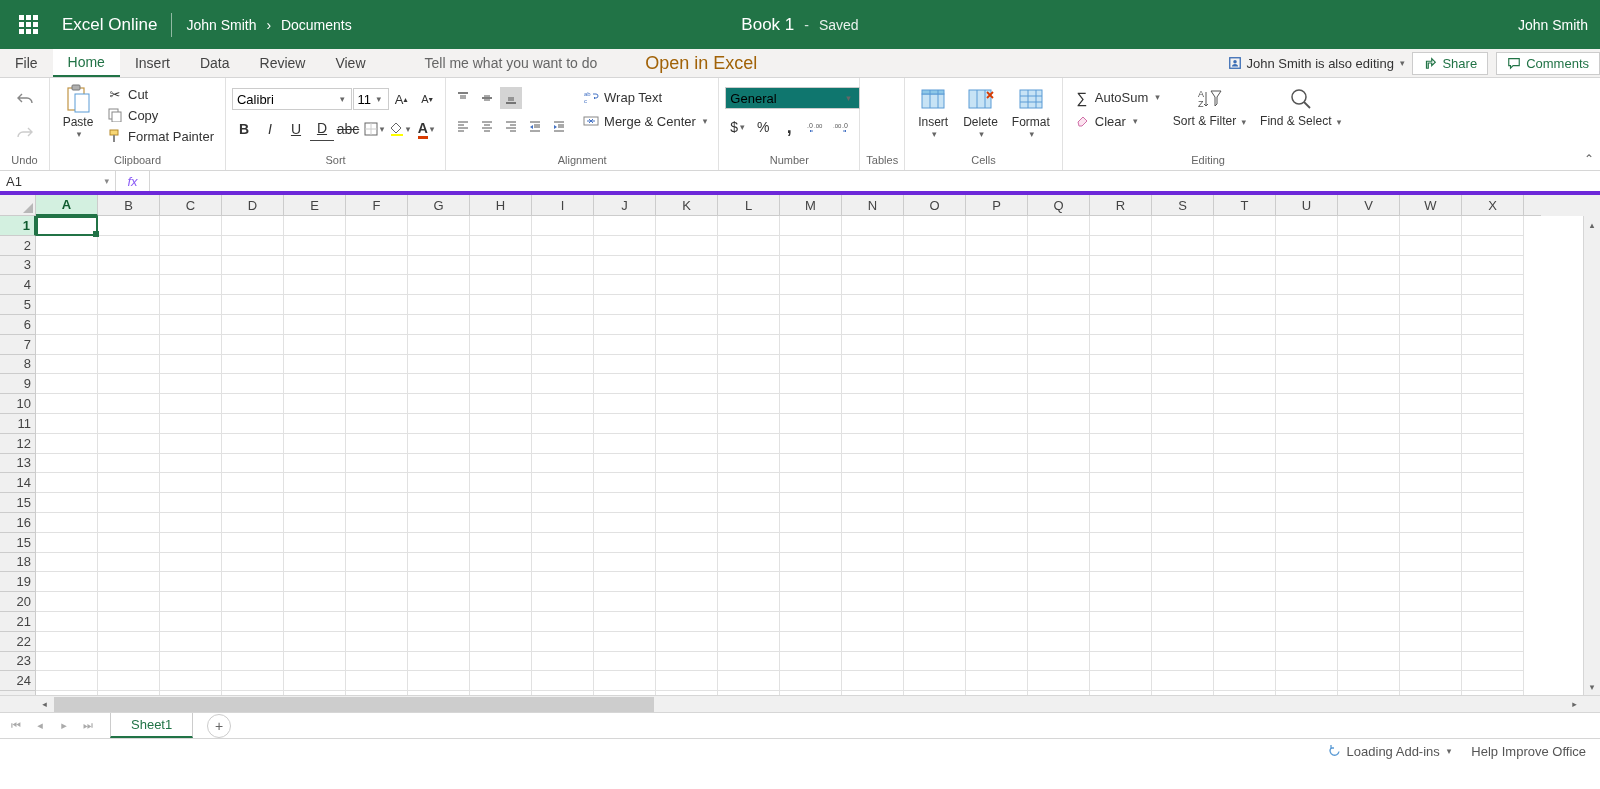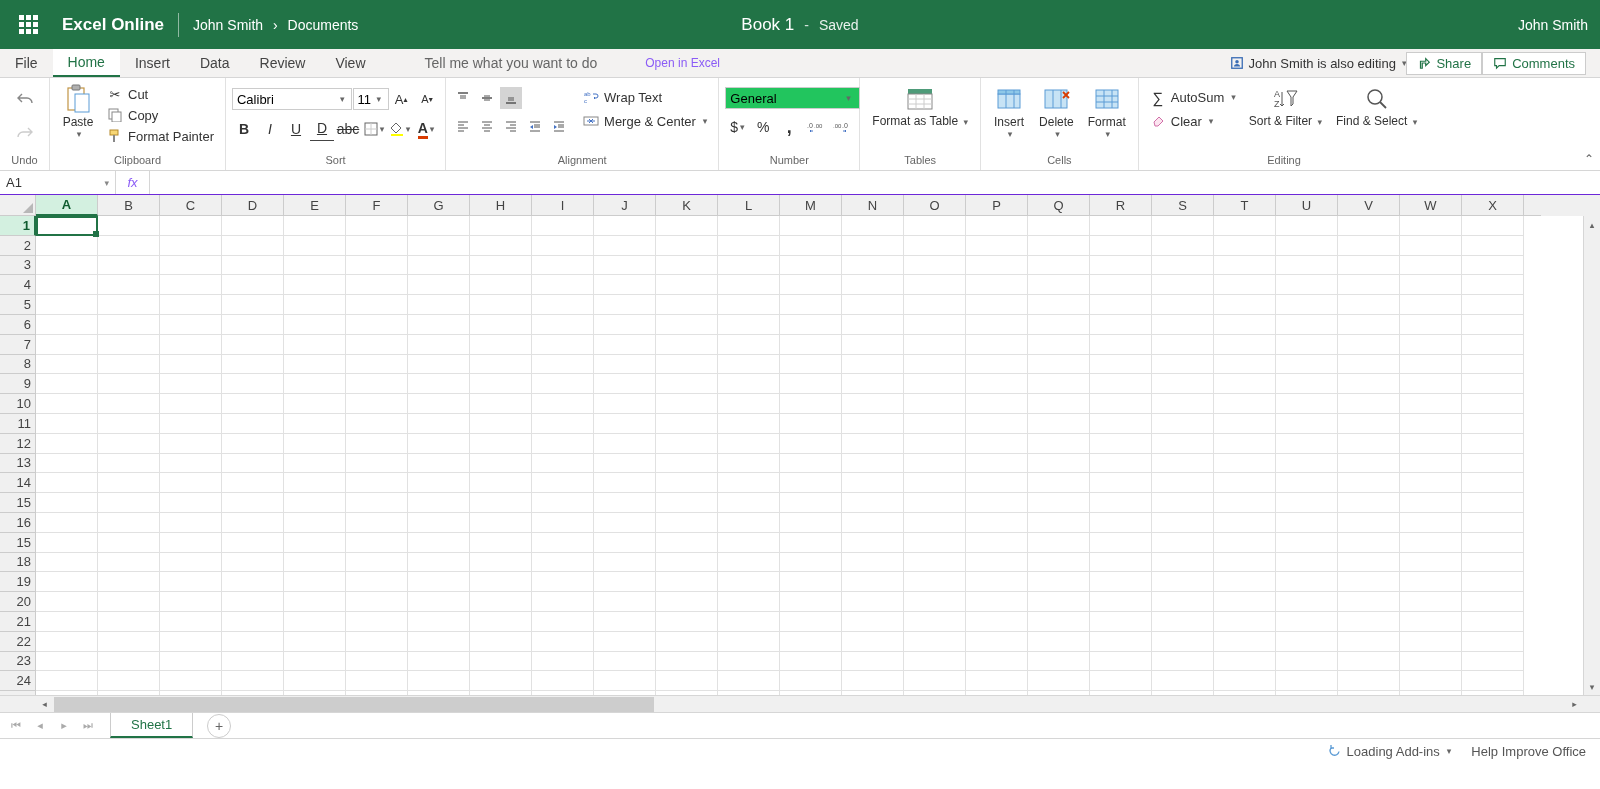--- a/index.html
+++ b/index.html
@@ -3,37 +3,37 @@
 <meta charset="utf-8">
 <style>
 *{margin:0;padding:0;box-sizing:border-box;font-family:"Segoe UI",Arial,sans-serif}
 body{width:1600px;height:789px;overflow:hidden;background:#fff;font-size:14px;color:#333}
 
 
 .header{background:#217346;height:49px;display:flex;align-items:center;color:#fff;padding:0 12px}
 .app-launcher{width:32px;height:32px;display:flex;align-items:center;justify-content:center;cursor:pointer}
 .waffle{display:grid;grid-template-columns:repeat(3,5px);grid-template-rows:repeat(3,5px);gap:2px}
 .waffle span{background:#fff;width:5px;height:5px}
-.app-name{font-size:17px;font-weight:700;margin-left:18px}
+.app-name{font-size:17px;font-weight:400;margin-left:18px}
 .header-divider{width:1px;height:24px;background:rgba(255,255,255,.5);margin:0 14px}
 .breadcrumb{font-size:14px}
 .breadcrumb .chev{margin:0 6px}
 .doc-title-area{position:absolute;left:50%;transform:translateX(-50%);display:flex;align-items:center;gap:10px}
 .doc-title{font-size:17px;font-weight:500}
 .doc-dash{opacity:.8}
 .doc-status{font-size:14px;opacity:.9}
 .header-user{margin-left:auto;font-size:14px}
 
 
 .tabs-row{height:29px;background:#f3f2f1;display:flex;align-items:stretch;border-bottom:1px solid #d6d6d6}
 .tab{padding:0 15px;display:flex;align-items:center;font-size:14px;color:#444;cursor:pointer}
 .tab.active{background:#fff;color:#217346;border-bottom:2px solid #217346;font-weight:500}
 .tell-me{margin-left:30px;padding:0 14px;display:flex;align-items:center;color:#666;font-size:14px;cursor:text}
-.open-excel{margin-left:20px;padding:0 14px;display:flex;align-items:center;color:#8b5cf6;font-size:12px;cursor:pointer}
-.tabs-right{margin-left:auto;display:flex;align-items:center;gap:0;padding-right:14px}
+.open-excel{margin-left:20px;padding:0 14px;display:flex;align-items:center;color:#a16207;font-size:18px;cursor:pointer}
+.tabs-right{margin-left:auto;display:flex;align-items:center;gap:8px;}
 .editing-indicator{display:flex;align-items:center;gap:4px;font-size:13px;color:#333;cursor:pointer}
 .person-icon{width:14px;height:14px}
 .share-btn,.comments-btn{border:1px solid #ccc;padding:3px 10px;display:flex;align-items:center;gap:5px;font-size:13px;color:#217346;background:#fff;cursor:pointer}
 
 
 .ribbon{height:93px;background:#fff;border-bottom:1px solid #d6d6d6;display:flex;position:relative}
 .ribbon-group{border-right:1px solid #e1e1e1;padding:3px 6px 2px;display:flex;flex-direction:column;justify-content:space-between}
 .ribbon-group-content{display:flex;align-items:flex-start;gap:2px;flex:1}
 .ribbon-group-label{font-size:11px;color:#666;text-align:center;padding-bottom:2px}
 .ribbon-btn-large{display:flex;flex-direction:column;align-items:center;justify-content:center;padding:2px 6px;cursor:pointer;font-size:12px;line-height:1.2;text-align:center}
@@ -41,26 +41,26 @@
 .ribbon-icon-lg{width:32px;height:32px;display:flex;align-items:center;justify-content:center}
 .ribbon-icon-sm{width:16px;height:16px;display:flex;align-items:center;justify-content:center}
 .vstack{display:flex;flex-direction:column;gap:1px}
 .hstack{display:flex;align-items:center;gap:2px}
 .font-select{border:1px solid #ccc;height:22px;font-size:13px;padding:0 4px;background:#fff}
 .font-name{width:120px}
 .font-size{width:36px}
 .fmt-btn{width:24px;height:24px;display:flex;align-items:center;justify-content:center;cursor:pointer;font-size:14px}
 .align-btn{width:22px;height:22px;display:flex;align-items:center;justify-content:center;cursor:pointer}
 .align-btn.active{background:#d4d4d4}
-.number-select{border:1px solid #ccc;height:22px;width:135px;font-size:13px;padding:0 4px;background:#22c55e}
+.number-select{border:1px solid #ccc;height:22px;width:135px;font-size:13px;padding:0 4px;background:#0f766e}
 .dd-arrow{font-size:9px;margin-left:2px;color:#666}
 .collapse-ribbon{position:absolute;right:6px;bottom:4px;cursor:pointer;font-size:12px;color:#666}
 
 
-.formula-bar{height:24px;border-bottom:1px solid #6d28d9;display:flex;align-items:stretch}
+.formula-bar{height:24px;border-bottom:4px solid #6d28d9;display:flex;align-items:stretch}
 .name-box{width:116px;border-right:1px solid #d6d6d6;display:flex;align-items:center;padding:0 6px;font-size:13px;justify-content:space-between}
 .name-box-dd{font-size:9px;color:#888;cursor:pointer}
 .fx-area{border-right:1px solid #d6d6d6;width:34px;display:flex;align-items:center;justify-content:center;font-style:italic;font-size:13px;color:#8b5cf6}
 .formula-input{flex:1;border:none;padding:0 6px;font-size:13px;outline:none}
 
 
 .grid-area{height:517px;display:flex;flex-direction:column;position:relative}
 .col-headers{height:21px;display:flex;background:#f0f0f0}
 .corner{width:36px;border-right:1px solid #ccc;border-bottom:1px solid #ccc;background:#f0f0f0;position:relative}
 .corner::after{content:"";position:absolute;right:2px;bottom:2px;border-left:10px solid transparent;border-bottom:10px solid #b8b8b8}
@@ -384,33 +384,20 @@
               <path d="M10 11l3 0m-1-1l1 1-1 1" stroke="#4472c4" fill="none"></path>
             </svg>
           </div>
       </div>
     </div>
     <div class="ribbon-group-label">Number</div>
   </div>
 
   <div class="ribbon-group">
     <div class="ribbon-group-content">
-      <div class="ribbon-btn-large">
-        <div class="ribbon-icon-lg">
-            <svg width="28" height="24" viewBox="0 0 28 24">
-              <rect x="2" y="2" width="24" height="5" fill="#4e9b79"></rect>
-              <rect x="2" y="7" width="24" height="15" fill="#fff" stroke="#888"></rect>
-              <line x1="10" y1="7" x2="10" y2="22" stroke="#ccc"></line>
-              <line x1="18" y1="7" x2="18" y2="22" stroke="#ccc"></line>
-              <line x1="2" y1="12" x2="26" y2="12" stroke="#ccc"></line>
-              <line x1="2" y1="17" x2="26" y2="17" stroke="#ccc"></line>
-            </svg>
-          </div>
-        <span style="line-height:1.1"><span>Format as Table</span> <span class="dd-arrow">▾</span></span>
-      </div>
     </div>
     <div class="ribbon-group-label">Tables</div>
   </div>
 
   <div class="ribbon-group">
     <div class="ribbon-group-content">
       <div class="ribbon-btn-large">
         <div class="ribbon-icon-lg">
             <svg width="30" height="22" viewBox="0 0 30 22">
               <rect x="4" y="6" width="22" height="14" fill="#c7e3f5" stroke="#5b9bd5"></rect>

